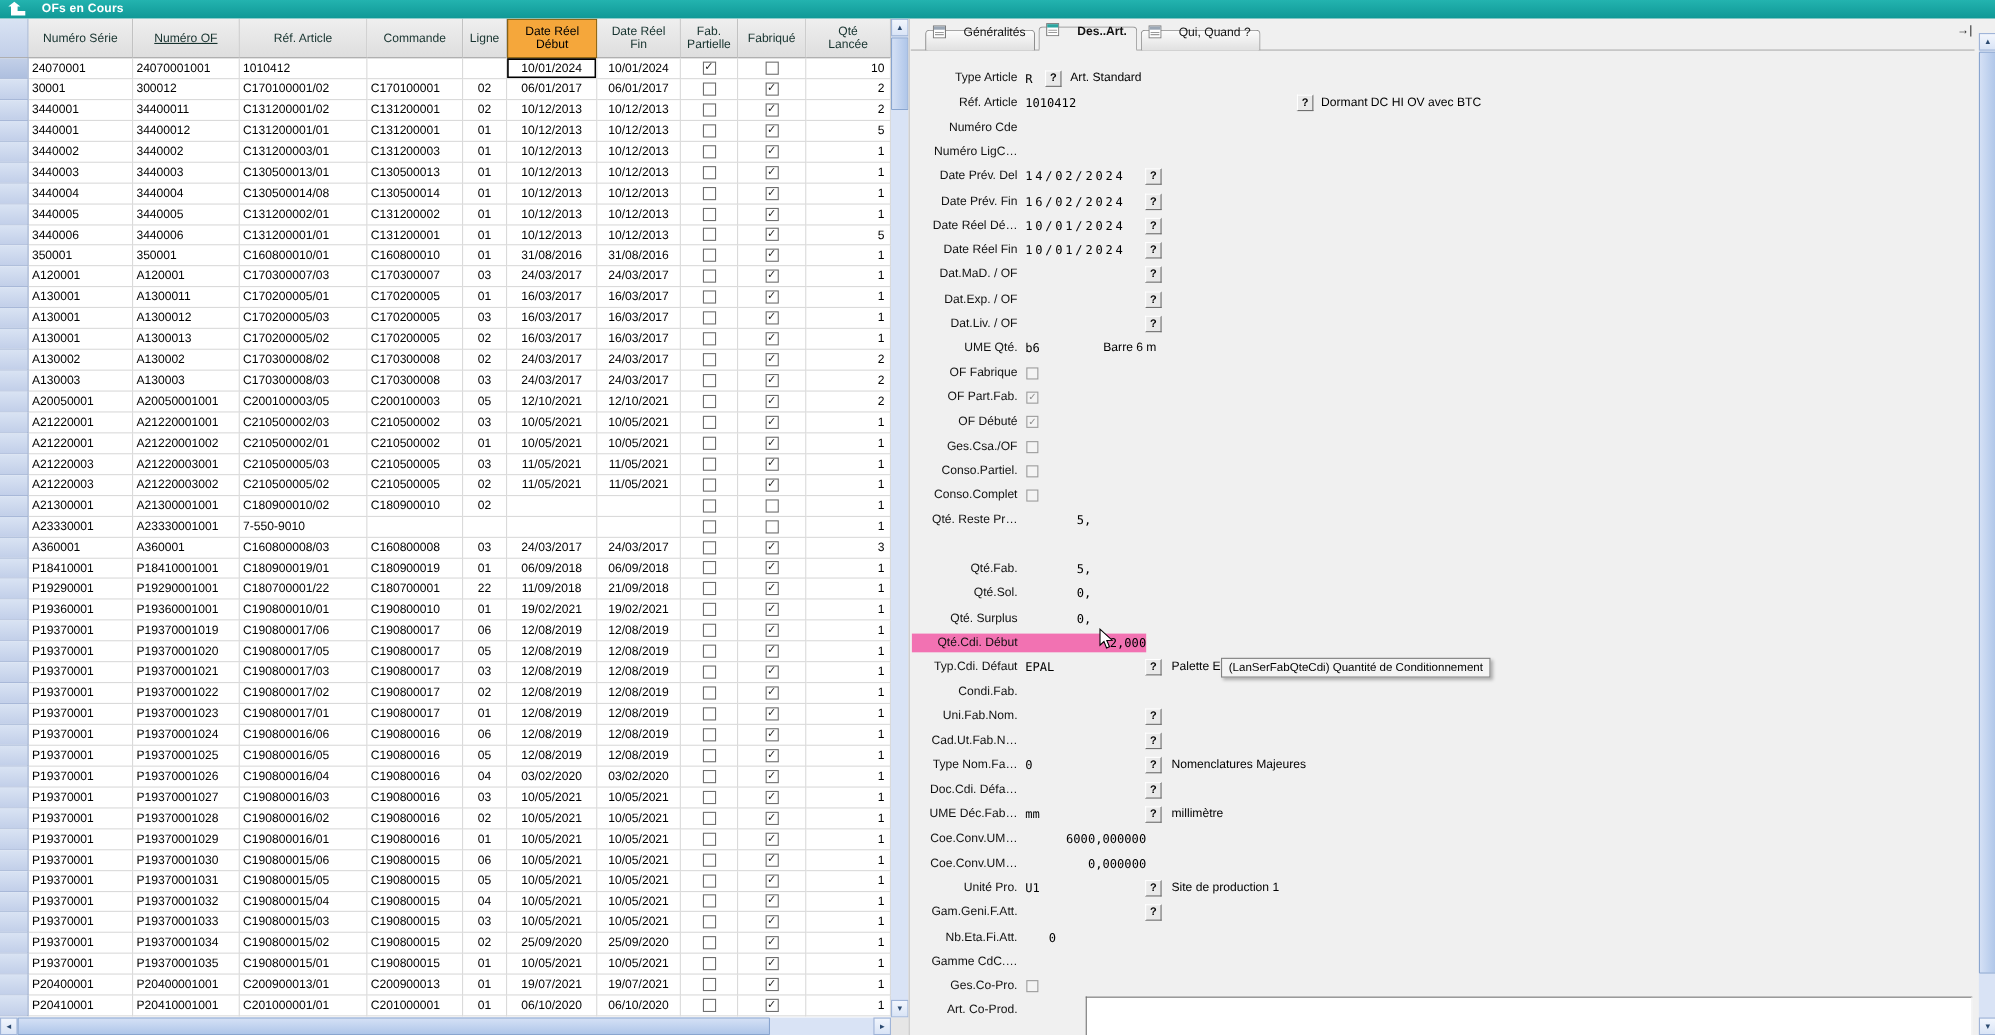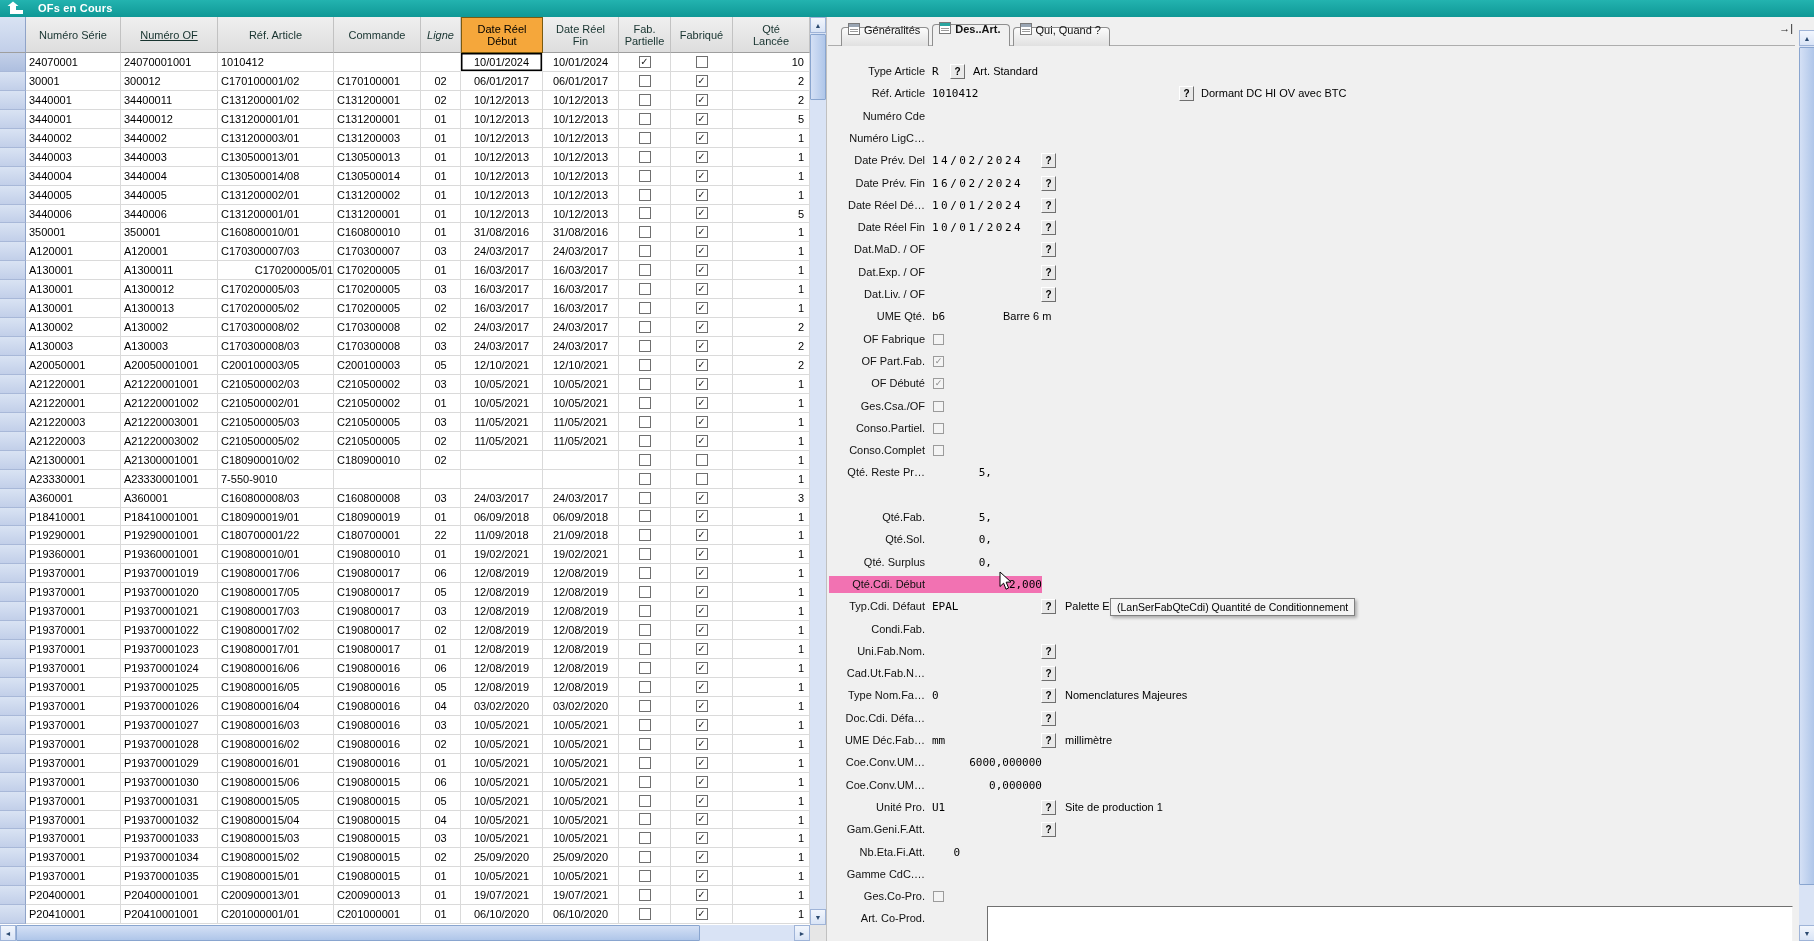--- a/index.html
+++ b/index.html
@@ -49,21 +49,21 @@
   .hsb .sb-right{left:auto;right:0}
   .vthumb{position:absolute;left:0;top:17px;width:16px;height:66px;box-sizing:border-box;
     background:linear-gradient(90deg,#D4E0F5,#AFC6E9);border:1px solid #89A5CF;border-radius:1px}
   .hthumb{position:absolute;left:16px;top:0;width:684px;height:16px;box-sizing:border-box;
     background:linear-gradient(180deg,#D4E0F5,#AFC6E9);border:1px solid #89A5CF;border-radius:1px}
 
   
   .panel{position:absolute;left:826px;top:17px;width:988px;height:924px;background:#F0F0F0;
     border-left:1px solid #C0C0C0;overflow:hidden}
   .tabs{position:absolute;left:14px;top:7px;display:flex;align-items:flex-end;height:22px;z-index:3}
-  .tab{display:flex;align-items:center;gap:4px;box-sizing:border-box;height:18px;padding:2px 8px 16px 6px;
+  .tab{display:flex;align-items:center;gap:16px;box-sizing:border-box;height:18px;padding:2px 8px 16px 6px;
     border:1px solid #8E8E8E;border-bottom:none;border-radius:4px 4px 0 0;margin-right:3px;
     background:linear-gradient(180deg,#FCFCFC,#E0E0E0);color:#111;white-space:nowrap}
   .tab.act{height:22px;background:#F0F0F0;font-weight:bold;position:relative}
   .tab.act::after{content:"";position:absolute;left:0;right:0;bottom:-1px;height:2px;background:#F0F0F0}
   .tabline{position:absolute;left:1px;right:20px;top:28px;border-top:1px solid #ADADAD;z-index:1}
   .tabof{position:absolute;right:22px;top:5px;font-size:11px;color:#222;cursor:default;z-index:3}
 
   
   .fields{position:absolute;left:0;top:0;right:0;bottom:0;z-index:2}
   .frow{position:absolute;left:0;width:100%;height:22px}
@@ -111,21 +111,21 @@
     <span class="tb-title">OFs en Cours</span>
   </div>
 
   <div class="grid">
     <div class="ghead" id="ghead">
       <div class="corner"></div>
     <div class="hc" style="width: 95px;">Numéro Série</div>
         <div class="hc" style="width: 97px; text-decoration: underline;">Numéro OF</div>
         <div class="hc" style="width: 116px;">Réf. Article</div>
         <div class="hc" style="width: 87px;">Commande</div>
-        <div class="hc" style="width: 40px; font-style: italic;">Ligne</div>
+        <div class="hc" style="width: 40px;">Ligne</div>
         <div class="hc hc-sel" style="width: 82px;">Date Réel
 Début</div>
         <div class="hc" style="width: 76px;">Date Réel
 Fin</div>
         <div class="hc" style="width: 52px;">Fab.
 Partielle</div>
         <div class="hc" style="width: 62px;">Fabriqué</div>
         <div class="hc" style="width: 77px;">Qté
 Lancée</div>
       </div>
@@ -314,21 +314,21 @@
           </div>
           <div class="gc c-k" style="width: 62px;">
             <span class="cb on">✓</span>
           </div>
           <div class="gc c-r" style="width: 77px;">1</div>
         </div>
         <div class="gr">
           <div class="rh" style="width: 26px;"></div>
           <div class="gc c-l" style="width: 95px;">A130001</div>
           <div class="gc c-l" style="width: 97px;">A1300011</div>
-          <div class="gc c-l" style="width: 116px; text-align: right;">C170200005/01</div>
+          <div class="gc c-l" style="width: 116px;">C170200005/01</div>
           <div class="gc c-l" style="width: 87px;">C170200005</div>
           <div class="gc c-c" style="width: 40px;">01</div>
           <div class="gc c-c" style="width: 82px;">16/03/2017</div>
           <div class="gc c-c" style="width: 76px;">16/03/2017</div>
           <div class="gc c-k" style="width: 52px;">
             <span class="cb"></span>
           </div>
           <div class="gc c-k" style="width: 62px;">
             <span class="cb on">✓</span>
           </div>

